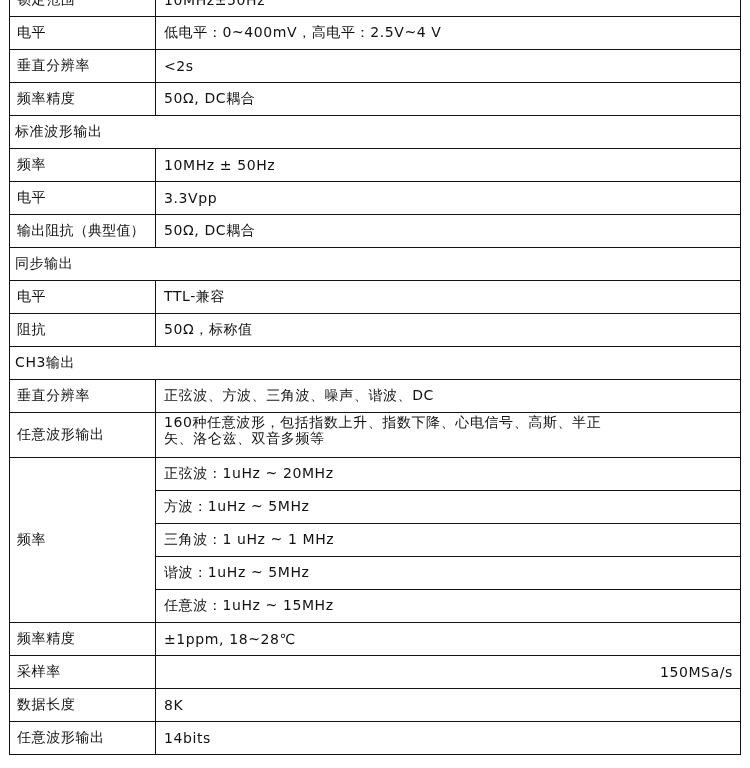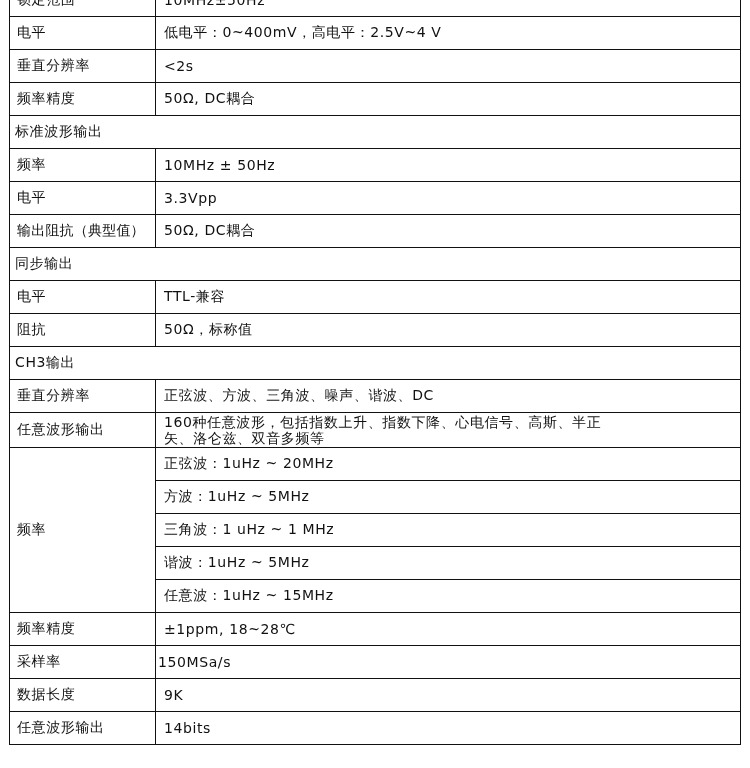--- a/index.html
+++ b/index.html
@@ -20,24 +20,24 @@
       border: 1.5px solid #111111;
       height: 32px;
       padding: 0 7px;
       vertical-align: middle;
       white-space: nowrap;
       overflow: hidden;
     }
     .spec-table col.c-label { width: 146px; }
     .spec-table td.value { padding-left: 8px; }
     .spec-table td.multiline {
-      white-space: normal; line-height: 16px; padding-top: 1px; padding-bottom: 1px;
+      white-space: normal; line-height: 16px; padding-top: 1px; padding-bottom: 11px;
     }
     .spec-table td.section { padding-left: 5px; }
-    .spec-table td.tight { padding-left: 2px; }
+    .spec-table td.tight { padding-left: 2px; text-align: right; }
   </style>
 </head>
 <body>
 
 <table class="spec-table">
   <colgroup>
       <col class="c-label">
       <col class="c-value">
     </colgroup>
   <tbody>
@@ -113,20 +113,20 @@
     <tr>
       <td>频率精度</td>
       <td class="value">±1ppm, 18~28℃</td>
     </tr>
     <tr>
       <td>采样率</td>
       <td class="tight">150MSa/s</td>
     </tr>
     <tr>
       <td>数据长度</td>
-      <td class="value">9K</td>
+      <td class="value">8K</td>
     </tr>
     <tr>
       <td>任意波形输出</td>
       <td class="value">14bits</td>
     </tr>
   </tbody>
 </table>
 
 </body></html>

